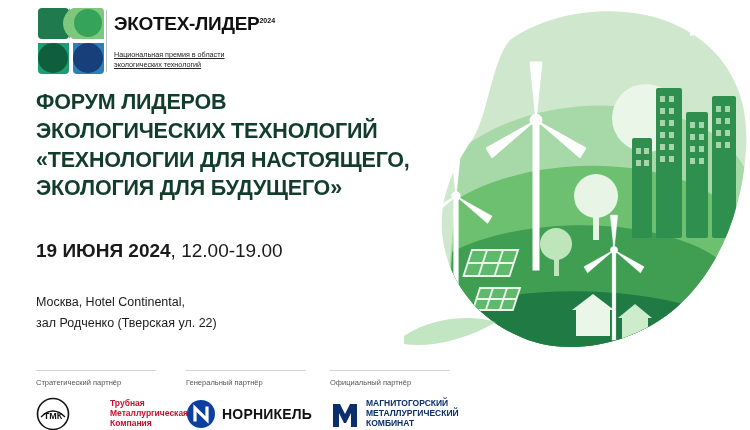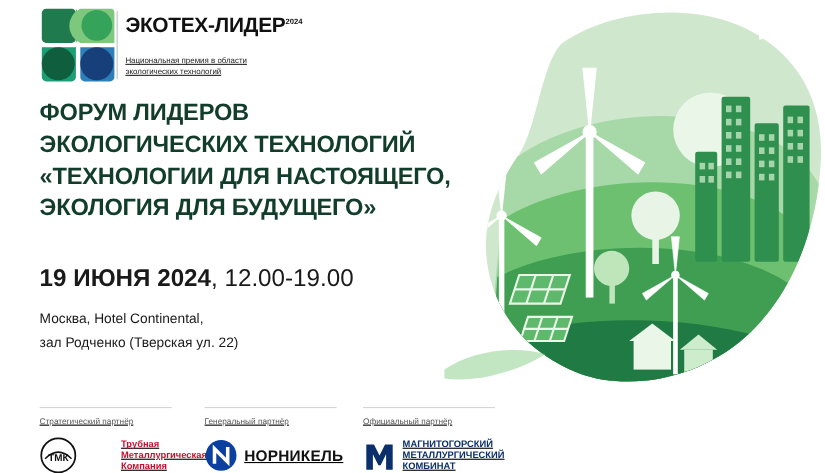--- a/index.html
+++ b/index.html
@@ -94,36 +94,36 @@
   .headline .ln {
     display: block;
     white-space: nowrap;
   }
 
   
   .datetime {
     position: absolute;
     left: 36px;
     top: 240px;
-    font-size: 22px;
+    font-size: 19px;
     color: #1a1a1a;
     white-space: nowrap;
   }
   .datetime .d {
     font-weight: bold;
   }
   .datetime .t {
     font-weight: normal;
   }
 
   
   .venue {
     position: absolute;
     left: 36px;
-    top: 280px;
+    top: 292px;
     font-size: 12.5px;
     line-height: 1.65;
     color: #1a1a1a;
   }
   .venue span {
     display: block;
     white-space: nowrap;
   }
 
   
@@ -136,21 +136,20 @@
   }
   .partner-rule {
     position: absolute;
     top: 0;
     height: 1px;
     background: #d2d6d4;
   }
   .partner-col {
     position: absolute;
     top: 8px;
-    text-decoration: underline;
   }
   .partner-cap {
     font-size: 7.5px;
     color: #555555;
     margin-bottom: 10px;
     white-space: nowrap;
   }
   .partner-logo {
     display: flex;
     align-items: center;

